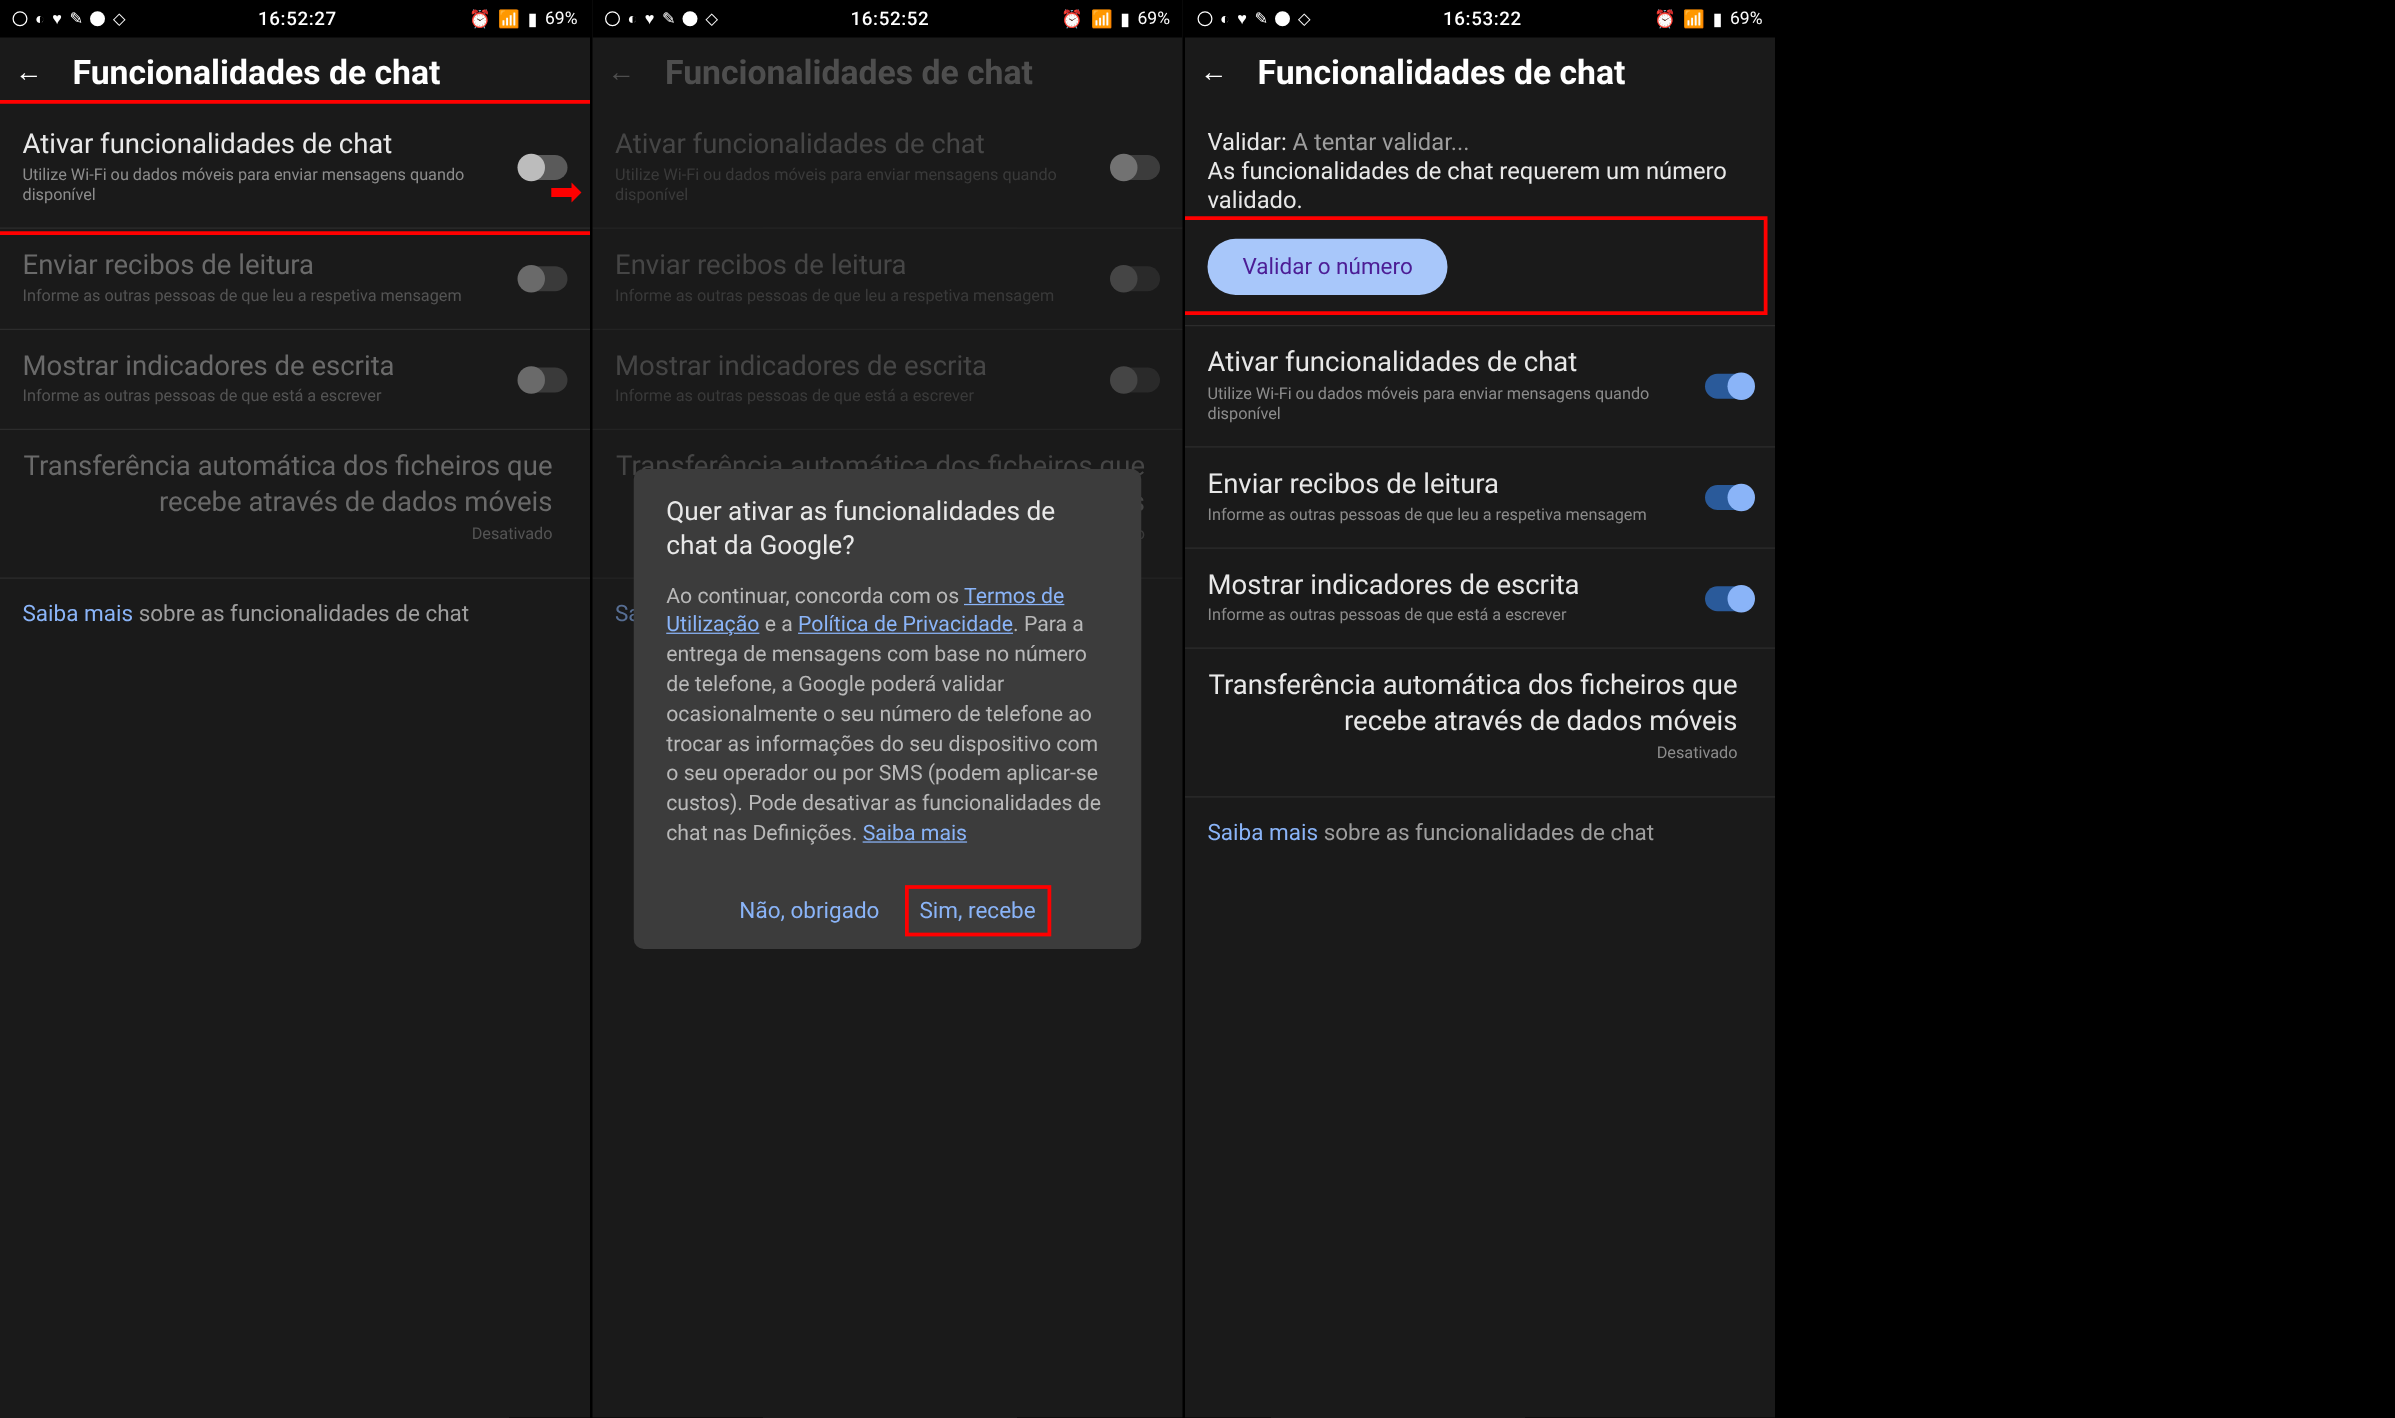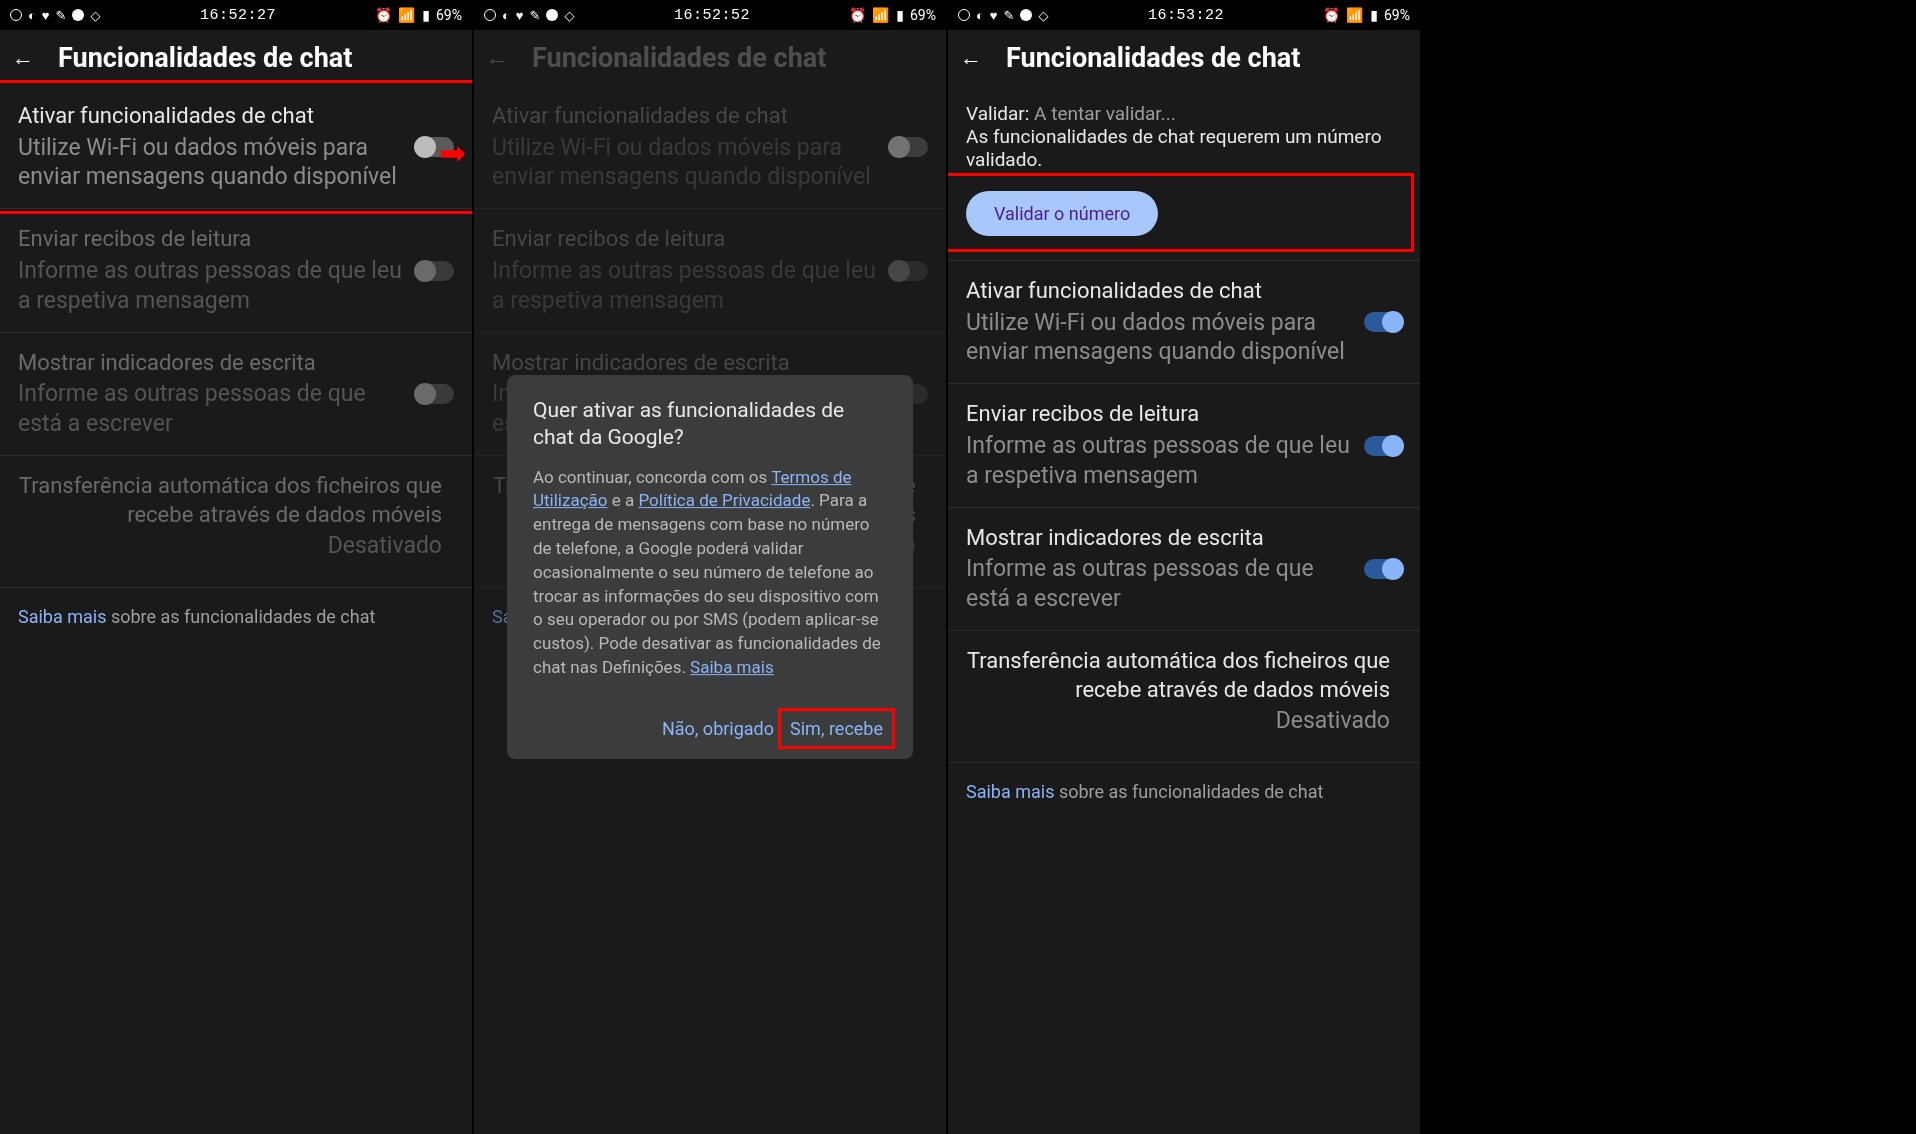--- a/index.html
+++ b/index.html
@@ -23,21 +23,21 @@
   height: 30px;
   display: flex;
   align-items: center;
   justify-content: space-between;
   padding: 0 10px;
   color: #fff;
   font-size: 15px;
   background: #000;
 }
 .status-left { display: flex; align-items: center; gap: 6px; font-size: 13px; }
-.status-center { font-weight: 500; letter-spacing: 0.5px; font-family: Liberation Mono, monospace; }
+.status-center { font-weight: 500; letter-spacing: 0.5px; }
 .status-right { display: flex; align-items: center; gap: 6px; font-size: 14px; }
 .app-bar {
   height: 56px;
   display: flex;
   align-items: center;
   padding: 0 12px;
   gap: 24px;
   color: #fff;
 }
 .app-bar .back { font-size: 22px; cursor: pointer; }
@@ -47,21 +47,21 @@
   padding: 16px 18px;
   border-bottom: 1px solid #2c2c2c;
   display: flex;
   justify-content: space-between;
   align-items: center;
   position: relative;
 }
 .setting-row.no-border { border-bottom: none; text-align: right; }
 .setting-text { flex: 1; padding-right: 12px; }
 .setting-title { font-size: 22px; color: #e8e8e8; margin-bottom: 2px; line-height: 1.3; }
-.setting-sub { font-size: 23px; color: #8c8c8c; line-height: 1.3; }
+.setting-sub { font-size: 13px; color: #8c8c8c; line-height: 1.3; }
 .setting-title.disabled, .setting-row.disabled .setting-title { color: #6a6a6a; }
 .setting-row.disabled .setting-sub { color: #545454; }
 .app-bar.disabled .back, .app-bar.disabled .title { color: #7a7a7a; }
 .toggle {
   width: 38px;
   height: 20px;
   background: #5a5a5a;
   border-radius: 10px;
   position: relative;
   flex-shrink: 0;
@@ -105,21 +105,21 @@
   width: 406px;
   background: #3c3c3c;
   border-radius: 8px;
   padding: 22px 26px 12px;
   z-index: 20;
   color: #d8d8d8;
 }
 .dialog-title { font-size: 21px; color: #e8e8e8; margin-bottom: 14px; line-height: 1.3; }
 .dialog-body { font-size: 17px; line-height: 1.4; color: #b8b8b8; }
 .dialog-body .tlink { color: #8ab4f8; text-decoration: underline; }
-.dialog-actions { display: flex; justify-content: flex-end; gap: 8px; margin-top: 30px; }
+.dialog-actions { display: flex; justify-content: center; gap: 24px; margin-top: 30px; }
 .dialog-btn { font-size: 18px; color: #8ab4f8; padding: 8px 4px; cursor: pointer; position: relative; }
 
 .status-block { padding: 16px 18px 10px; }
 .status-line { font-size: 19px; color: #9e9e9e; }
 .status-line .label { color: #e8e8e8; }
 .validate-btn {
   margin: 10px 18px 6px;
   padding: 12px 28px;
   background: #a8c7fa;
   color: #4c1d95;

